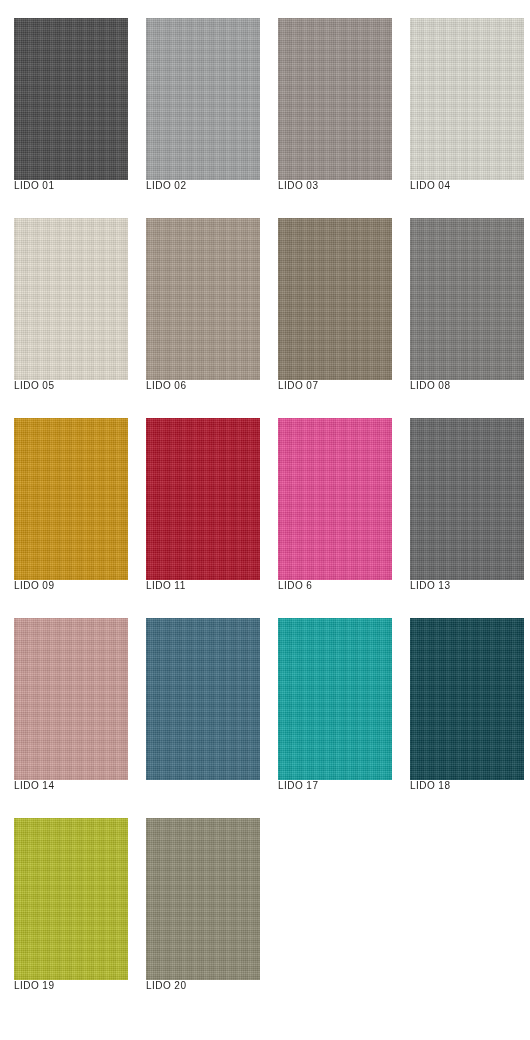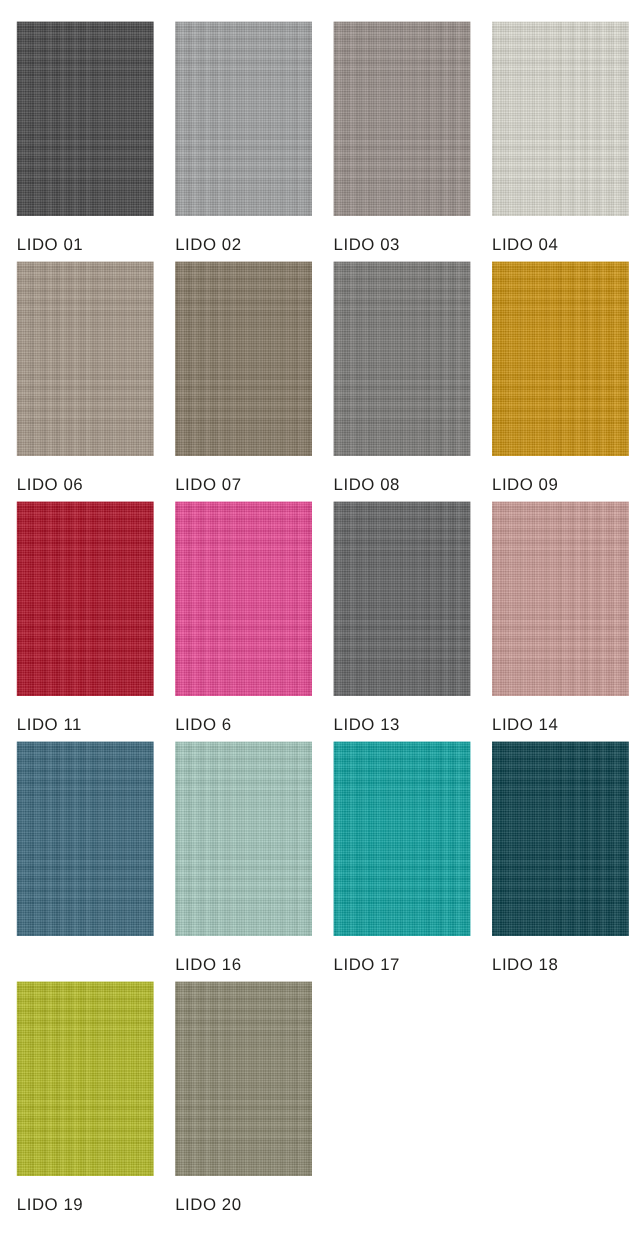--- a/index.html
+++ b/index.html
@@ -91,26 +91,26 @@
         rgba(0,0,0,0.028) 5px,
         rgba(255,255,255,0.028) 5px,
         rgba(255,255,255,0.028) 9px
       );
     opacity: 0.9;
     pointer-events: none;
   }
 
   .swatch-label {
     font-family: "Liberation Sans", sans-serif;
-    font-size: 14px;
+    font-size: 10px;
     font-weight: 400;
     letter-spacing: 0.45px;
     color: #201f1d;
     line-height: 1;
-    padding-top: 16px;
+    padding-top: 1px;
     white-space: nowrap;
   }
 </style>
 </head>
 <body>
 
 <div id="swatch-page">
   <div id="swatch-grid">
       <div class="swatch-cell">
         <div class="swatch-chip" style="background-color: rgb(75, 75, 76);"></div>
@@ -120,20 +120,24 @@
         <div class="swatch-chip" style="background-color: rgb(162, 164, 165);"></div>
         <div class="swatch-label">LIDO 02</div>
       </div>
       <div class="swatch-cell">
         <div class="swatch-chip" style="background-color: rgb(155, 145, 140);"></div>
         <div class="swatch-label">LIDO 03</div>
       </div>
       <div class="swatch-cell">
         <div class="swatch-chip" style="background-color: rgb(220, 219, 209);"></div>
         <div class="swatch-label">LIDO 04</div>
+      </div>
+      <div class="swatch-cell">
+        <div class="swatch-chip" style="background-color: rgb(227, 221, 207);"></div>
+        <div class="swatch-label">LIDO 05</div>
       </div>
       <div class="swatch-cell">
         <div class="swatch-chip" style="background-color: rgb(168, 154, 139);"></div>
         <div class="swatch-label">LIDO 06</div>
       </div>
       <div class="swatch-cell">
         <div class="swatch-chip" style="background-color: rgb(137, 124, 104);"></div>
         <div class="swatch-label">LIDO 07</div>
       </div>
       <div class="swatch-cell">
@@ -157,24 +161,20 @@
         <div class="swatch-label">LIDO 13</div>
       </div>
       <div class="swatch-cell">
         <div class="swatch-chip" style="background-color: rgb(204, 157, 152);"></div>
         <div class="swatch-label">LIDO 14</div>
       </div>
       <div class="swatch-cell">
         <div class="swatch-chip" style="background-color: rgb(62, 107, 128);"></div>
       </div>
       <div class="swatch-cell">
-        <div class="swatch-chip" style="background-color: rgb(165, 201, 191);"></div>
-        <div class="swatch-label">LIDO 16</div>
-      </div>
-      <div class="swatch-cell">
         <div class="swatch-chip" style="background-color: rgb(16, 164, 162);"></div>
         <div class="swatch-label">LIDO 17</div>
       </div>
       <div class="swatch-cell">
         <div class="swatch-chip" style="background-color: rgb(13, 68, 78);"></div>
         <div class="swatch-label">LIDO 18</div>
       </div>
       <div class="swatch-cell">
         <div class="swatch-chip" style="background-color: rgb(181, 189, 40);"></div>
         <div class="swatch-label">LIDO 19</div>

